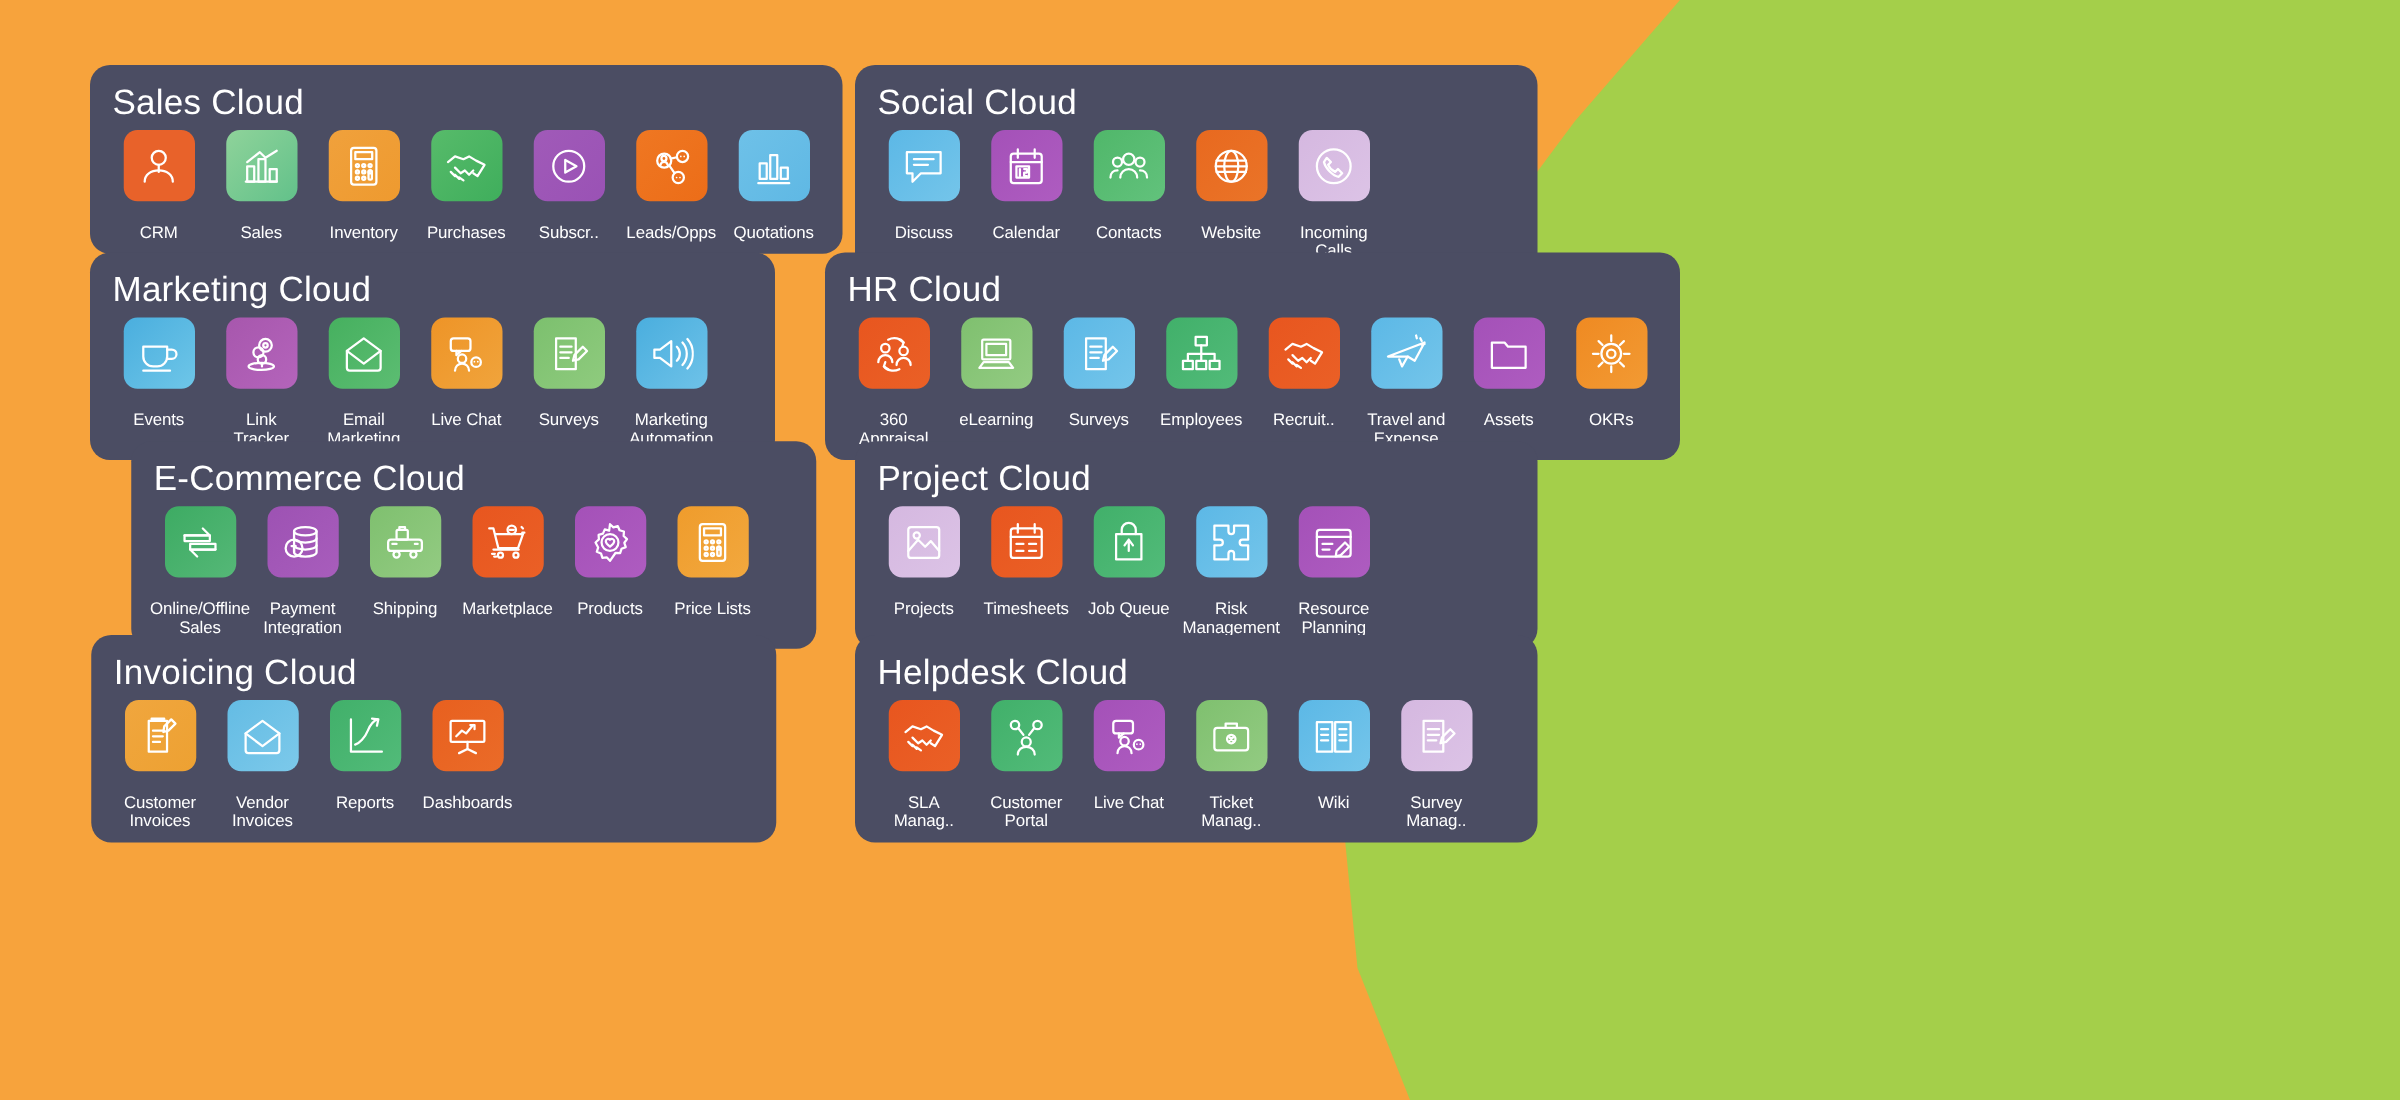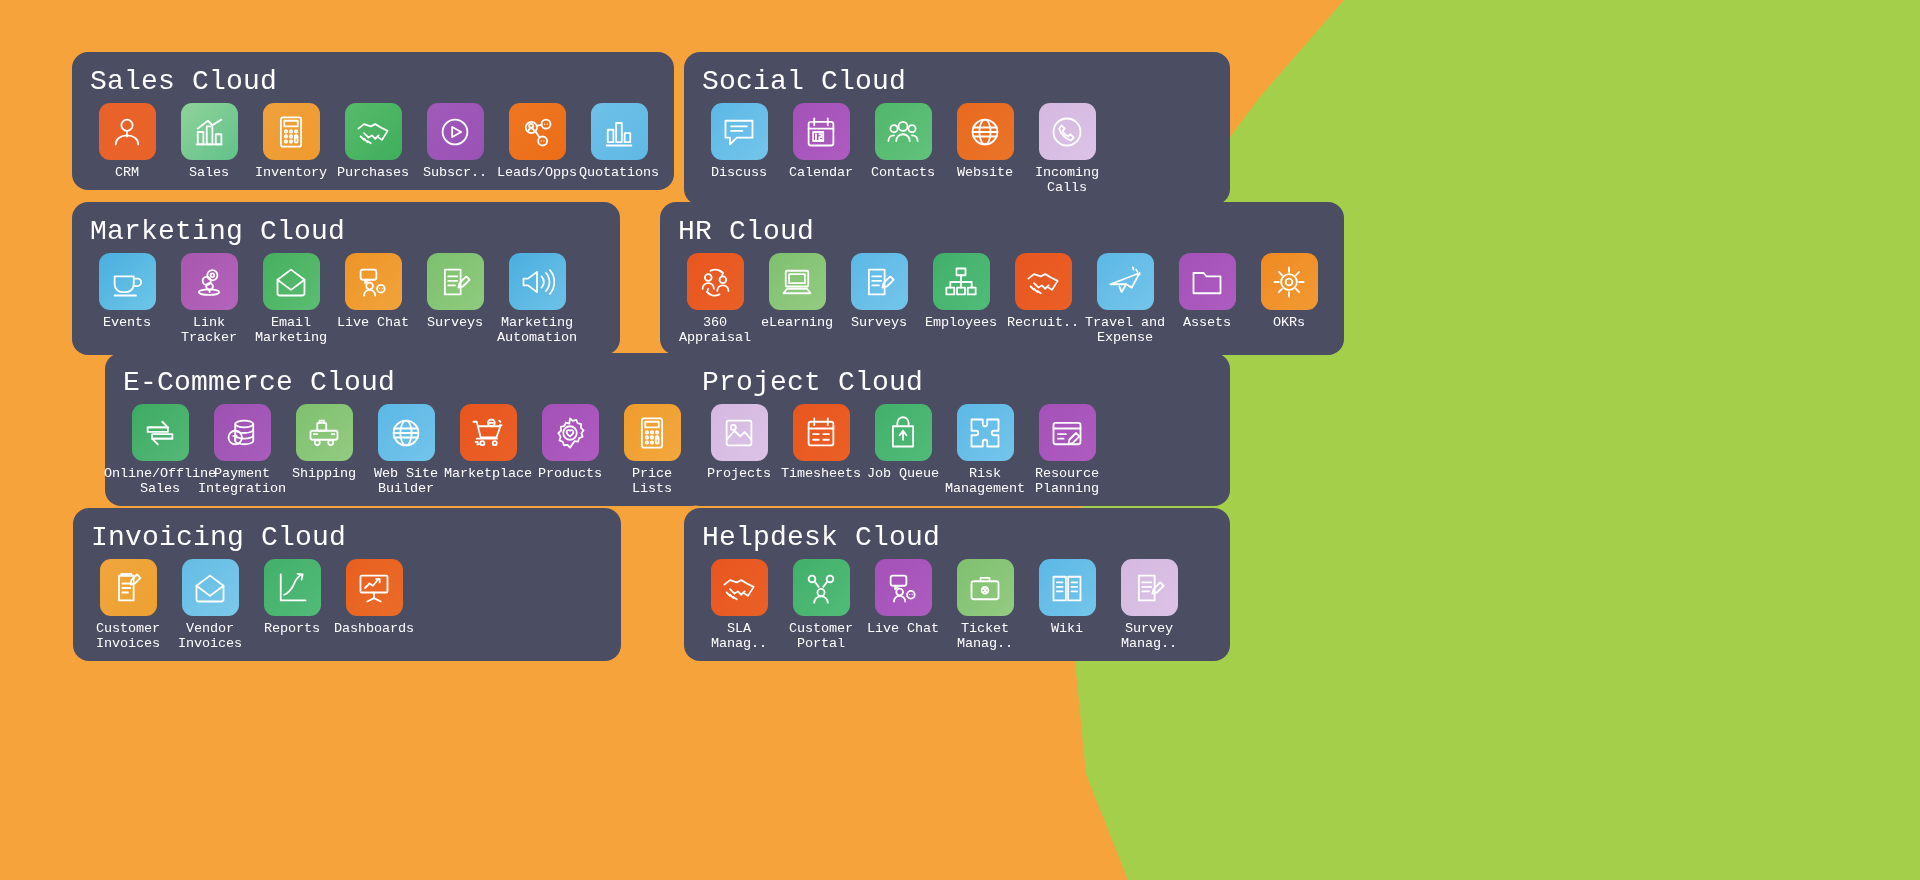--- a/index.html
+++ b/index.html
@@ -18,21 +18,20 @@
     top:0; right:0;
     width:1200px; height:880px;
     background:#a4cf4a;
     clip-path: polygon(100% 0, 100% 100%, 34% 100%, 30.5% 88%, 29.5% 74%, 29.8% 60%, 31.5% 46%, 34.5% 34%, 39% 22%, 45% 11%, 52% 0);
     z-index:0;
   }
   #stage {
     position:absolute;
     inset:0;
     z-index:2;
-    font-family:Liberation Mono, monospace;
   }
   .cloud-card {
     position:absolute;
     background:#4b4d63;
     border-radius:16px;
     padding:0;
   }
   .cloud-title {
     color:#ffffff;
     font-size:28px;
@@ -46,20 +45,21 @@
     align-items:flex-start;
     padding:0 14px 10px 14px;
     gap:0px;
   }
   .app-item {
     display:flex;
     flex-direction:column;
     align-items:center;
     width:82px;
     flex:0 0 auto;
+    gap:12px;
   }
   .app-tile {
     width:57px; height:57px;
     border-radius:11px;
     display:flex;
     align-items:center;
     justify-content:center;
     margin-bottom:5px;
   }
   .app-tile svg { width:36px; height:36px; display:block; }
@@ -279,31 +279,20 @@
               <rect x="10" y="7" width="8" height="7" rx="1" fill="none" stroke="#fff" stroke-width="1.6" stroke-linecap="round" stroke-linejoin="round"></rect>
               <path d="M12 7V5h4v2" fill="none" stroke="#fff" stroke-width="1.6" stroke-linecap="round" stroke-linejoin="round"></path>
               <circle cx="10" cy="24.5" r="2.2" fill="none" stroke="#fff" stroke-width="1.6" stroke-linecap="round" stroke-linejoin="round"></circle>
               <circle cx="22" cy="24.5" r="2.2" fill="none" stroke="#fff" stroke-width="1.6" stroke-linecap="round" stroke-linejoin="round"></circle>
               <path d="M7 17h3M23 17h2" fill="none" stroke="#fff" stroke-width="1.6" stroke-linecap="round" stroke-linejoin="round"></path>
             </svg>
           </div>
           <div class="app-label">Shipping</div>
         </div>
         <div class="app-item">
-          <div class="app-tile" style="background: linear-gradient(135deg, rgb(92, 184, 230), rgb(115, 196, 234));">
-            <svg viewBox="0 0 32 32">
-              <circle cx="16" cy="16" r="11" fill="none" stroke="#fff" stroke-width="1.6" stroke-linecap="round" stroke-linejoin="round"></circle>
-              <ellipse cx="16" cy="16" rx="5" ry="11" fill="none" stroke="#fff" stroke-width="1.6" stroke-linecap="round" stroke-linejoin="round"></ellipse>
-              <path d="M5.5 12h21M5.5 20h21M5 16h22" fill="none" stroke="#fff" stroke-width="1.6" stroke-linecap="round" stroke-linejoin="round"></path>
-            </svg>
-          </div>
-          <div class="app-label">Web Site
-Builder</div>
-        </div>
-        <div class="app-item">
           <div class="app-tile" style="background: linear-gradient(135deg, rgb(232, 86, 31), rgb(234, 96, 38));">
             <svg viewBox="0 0 32 32">
               <path d="M3 6h3l3.5 14h14L27 10H8" fill="none" stroke="#fff" stroke-width="1.6" stroke-linecap="round" stroke-linejoin="round"></path>
               <circle cx="11" cy="25" r="1.8" fill="none" stroke="#fff" stroke-width="1.6" stroke-linecap="round" stroke-linejoin="round"></circle>
               <circle cx="22" cy="25" r="1.8" fill="none" stroke="#fff" stroke-width="1.6" stroke-linecap="round" stroke-linejoin="round"></circle>
               <circle cx="19" cy="7" r="3" fill="none" stroke="#fff" stroke-width="1.6" stroke-linecap="round" stroke-linejoin="round"></circle>
               <path d="M17.5 7h3M26 5l1 1M26.5 9h1.5" fill="none" stroke="#fff" stroke-width="1.6" stroke-linecap="round" stroke-linejoin="round"></path>
               <path d="M6 21h18M5 24h2M6.5 26h1.5" fill="none" stroke="#fff" stroke-width="1.6" stroke-linecap="round" stroke-linejoin="round"></path>
             </svg>
           </div>

